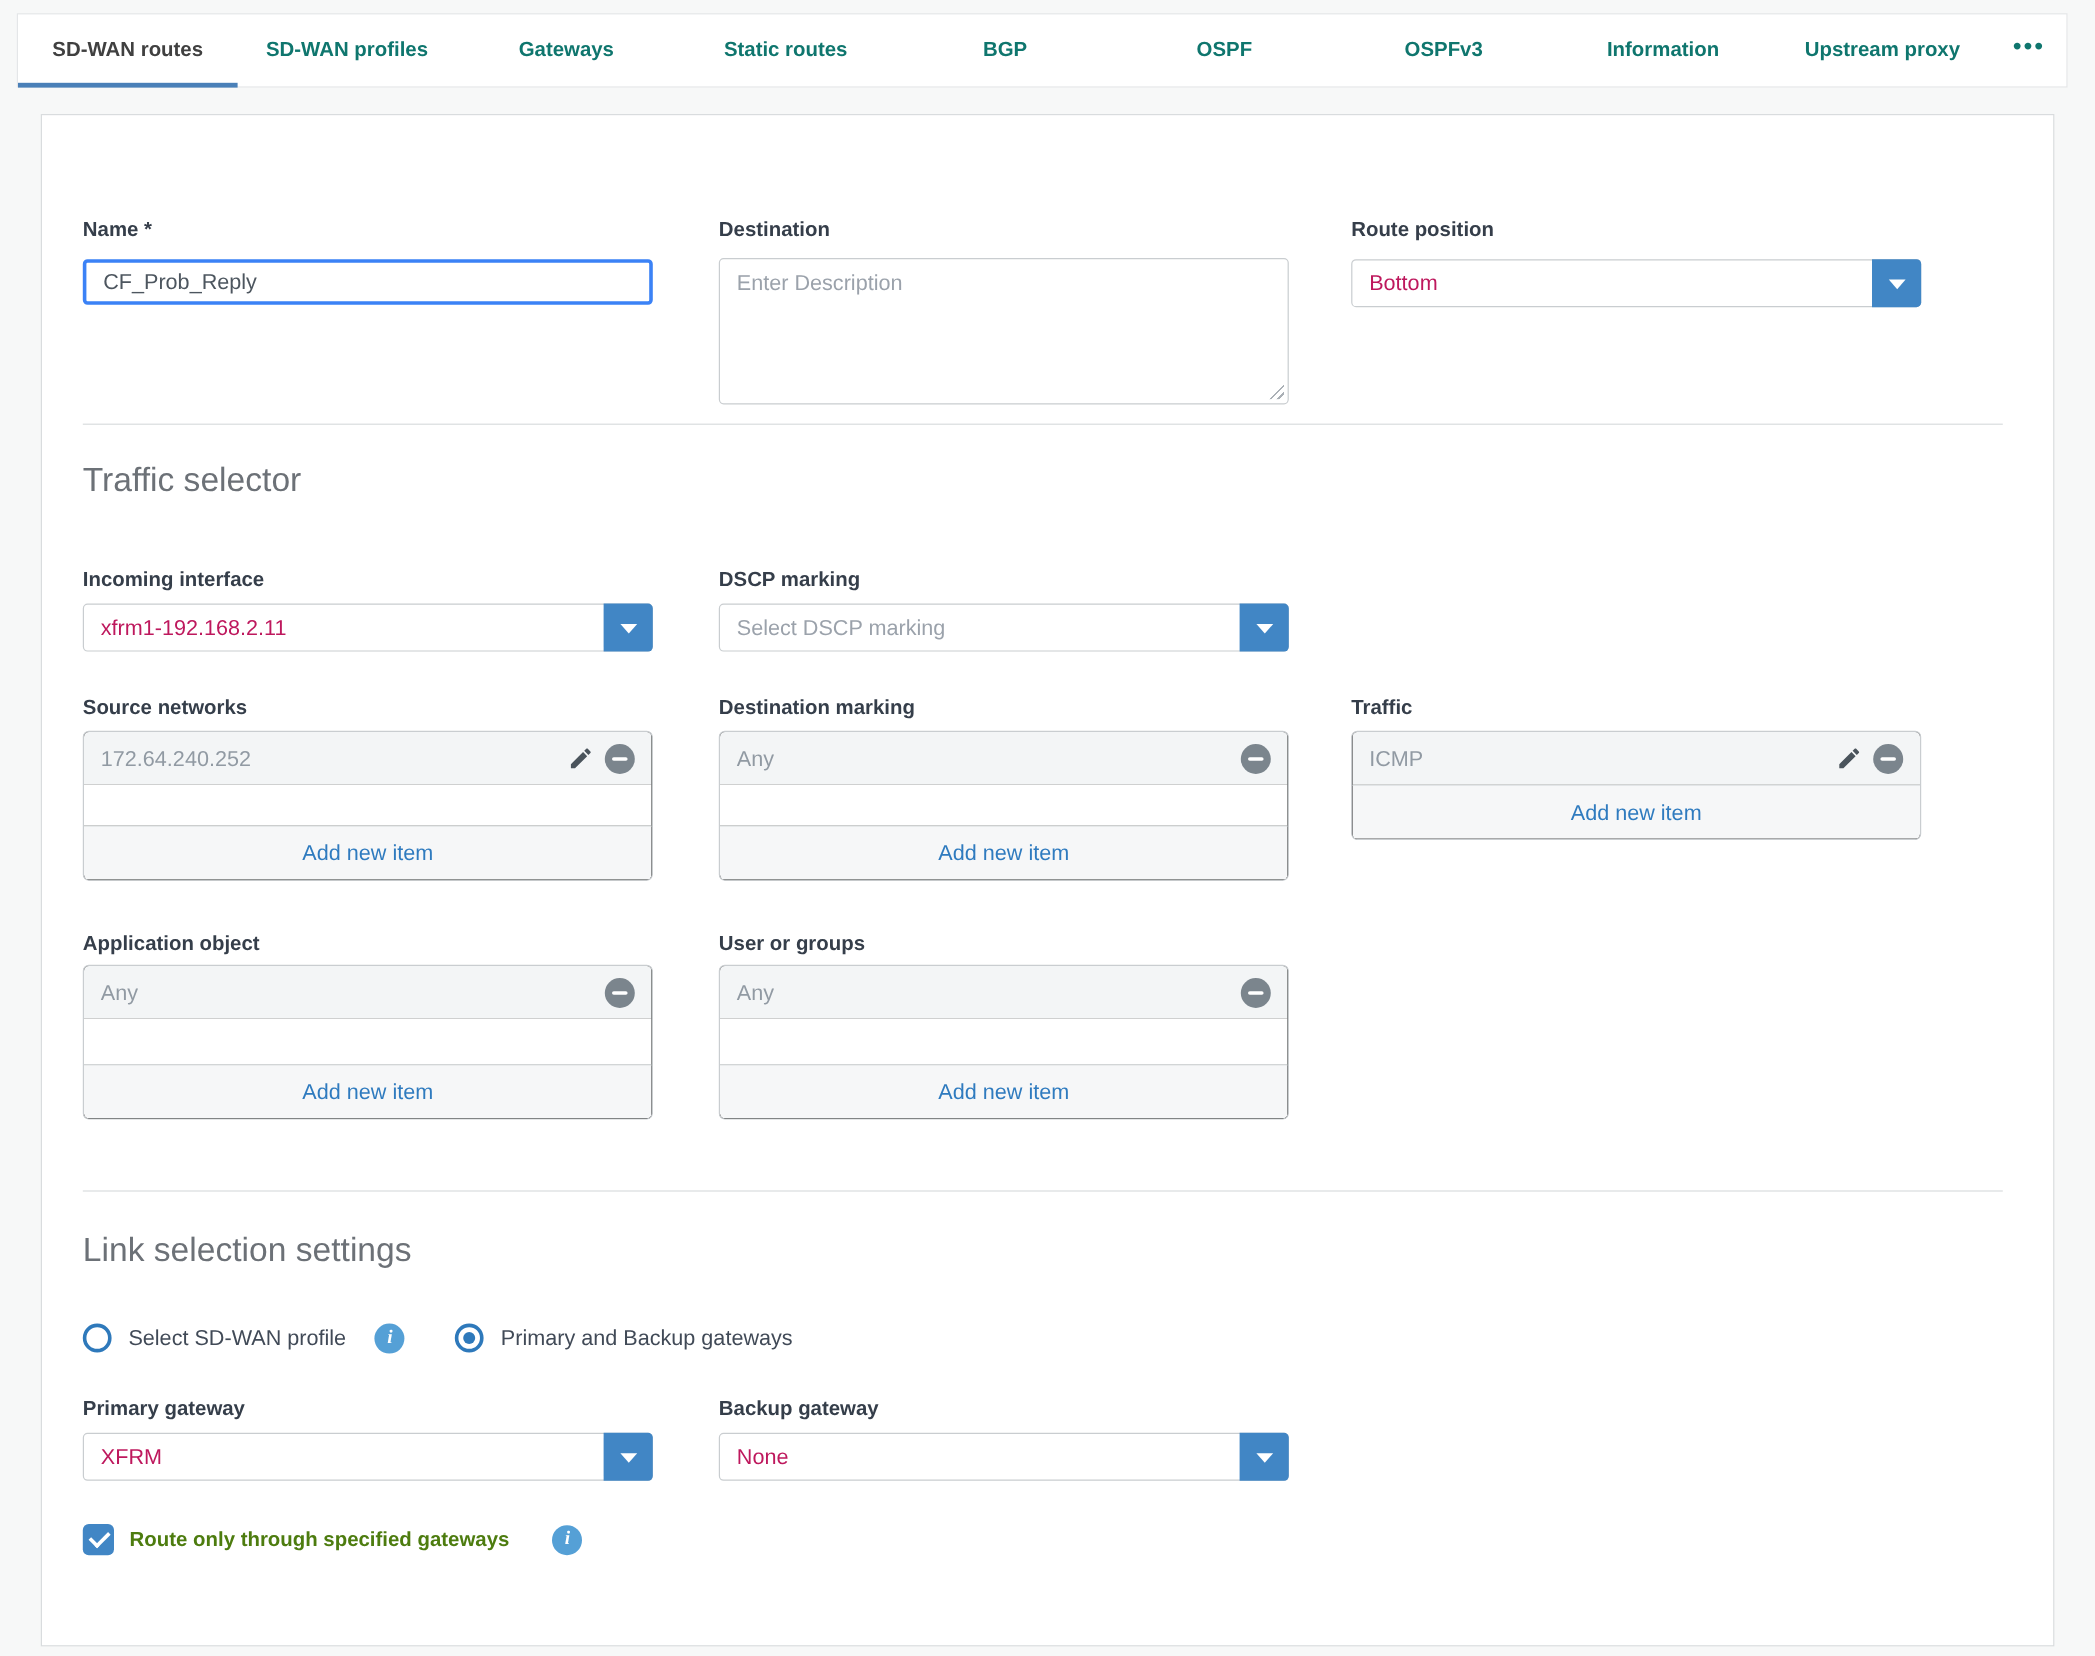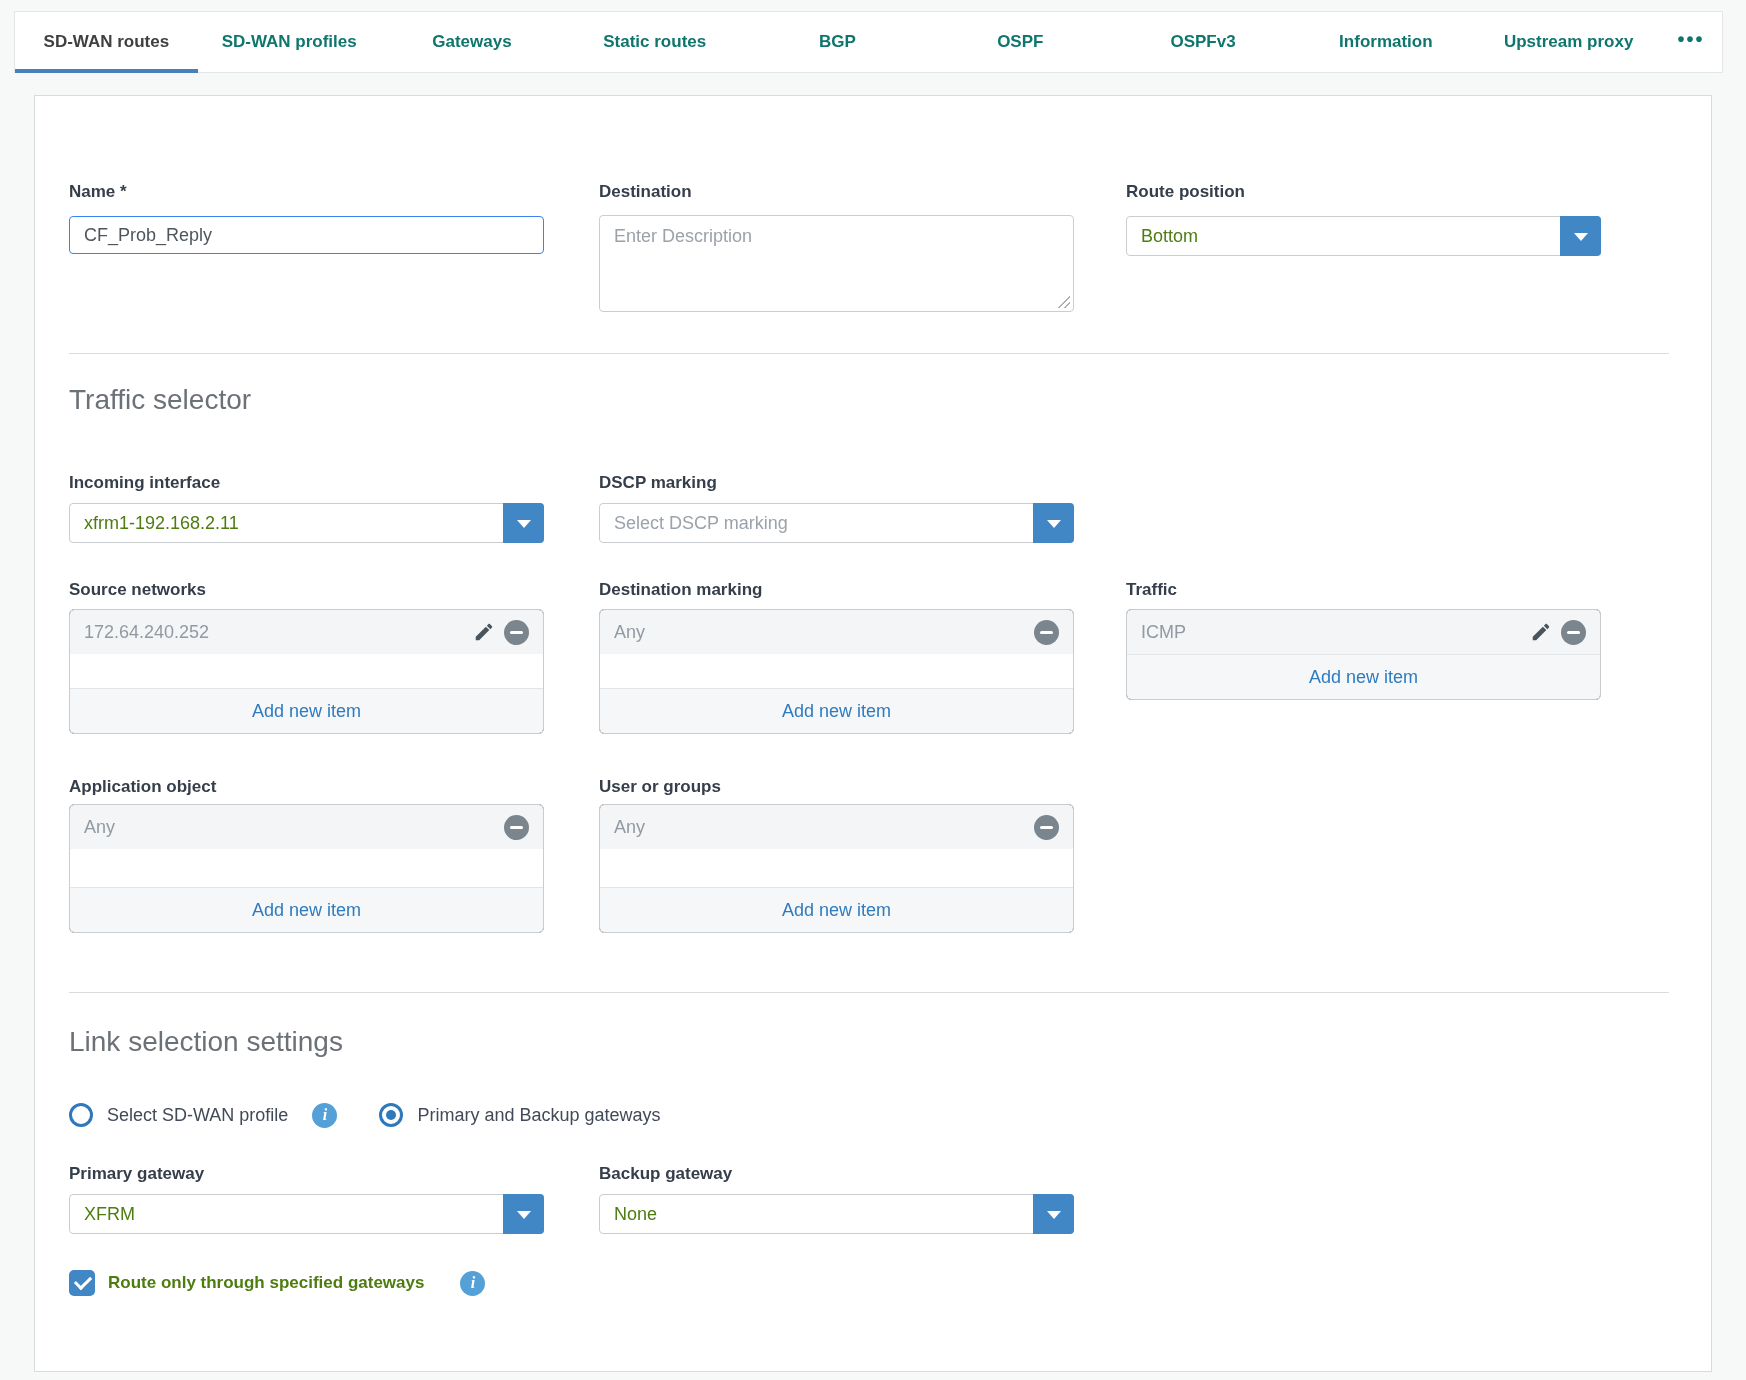--- a/index.html
+++ b/index.html
@@ -32,43 +32,43 @@
     position:absolute; left:34px; top:95px; width:1678px; height:1277px;
     background:#ffffff; border:1px solid #d9dcde;
   }
   .abs { position:absolute; }
   .flabel { font-size:17px; font-weight:700; color:#353e4a; white-space:nowrap; }
   .heading { font-size:28px; font-weight:400; color:#6c7177; white-space:nowrap; }
   .divider { position:absolute; left:34px; right:42px; height:1px; background:#d9dcde; }
 
   
   .tinput {
-    width:475px; height:38px; border:1px solid #3b82f6; border-radius:4px;
+    width:475px; height:38px; border:3px solid #3b82f6; border-radius:4px;
     font-family:inherit; font-size:18px; color:#4d565f; padding:0 14px; background:#fff; outline:none;
   }
   
-  .ta-wrap { width:475px; height:97px; position:absolute; }
+  .ta-wrap { width:475px; height:122px; position:absolute; }
   textarea {
     width:100%; height:100%; border:1px solid #c9cdd0; border-radius:4px; resize:none;
     font-family:inherit; font-size:18px; color:#4d565f; padding:10px 14px; outline:none;
   }
   textarea::placeholder, .tinput::placeholder { color:#9ba2ab; }
   .grip {
     position:absolute; right:4px; bottom:4px; width:15px; height:15px;
     background:repeating-linear-gradient(-45deg, transparent 0 3px, #aab0b6 3px 4.5px);
     clip-path:polygon(100% 0, 100% 100%, 0 100%);
   }
 
   
   .dropdown {
     position:absolute; width:475px; height:40px; background:#fff;
     border:1px solid #c9cdd0; border-radius:4px; cursor:pointer;
   }
   .dd-text {
-    position:absolute; left:14px; top:0; line-height:38px; font-size:18px; color:#4d7c0f; white-space:nowrap;
+    position:absolute; left:14px; top:0; line-height:38px; font-size:18px; color:#be185d; white-space:nowrap;
   }
   .dd-text.placeholder { color:#9ba2ab; }
   .dd-btn {
     position:absolute; top:-1px; right:-1px; bottom:-1px; width:41px;
     background:#4186c5; border:none; border-radius:0 4px 4px 0; cursor:pointer;
     display:flex; align-items:center; justify-content:center;
   }
   .caret {
     width:0; height:0; border-left:7px solid transparent; border-right:7px solid transparent;
     border-top:8px solid #ffffff; margin-top:2px;

